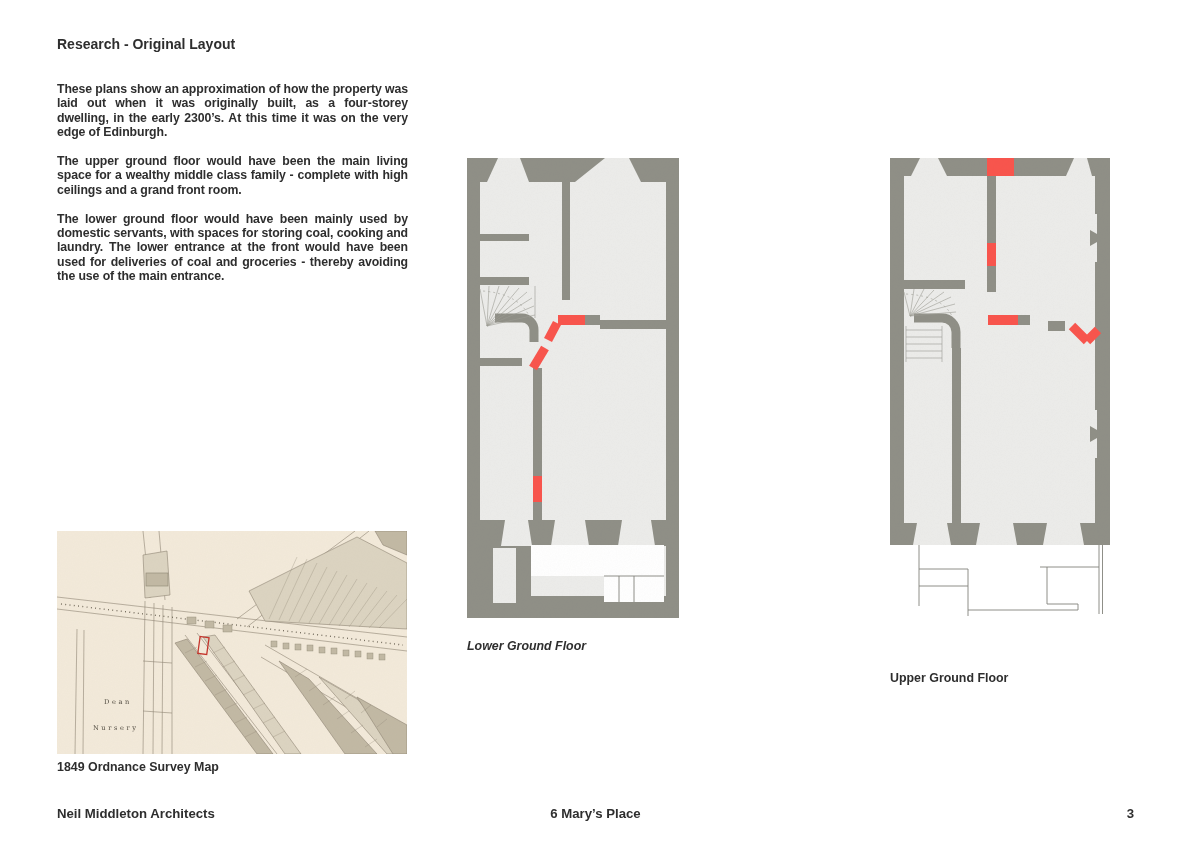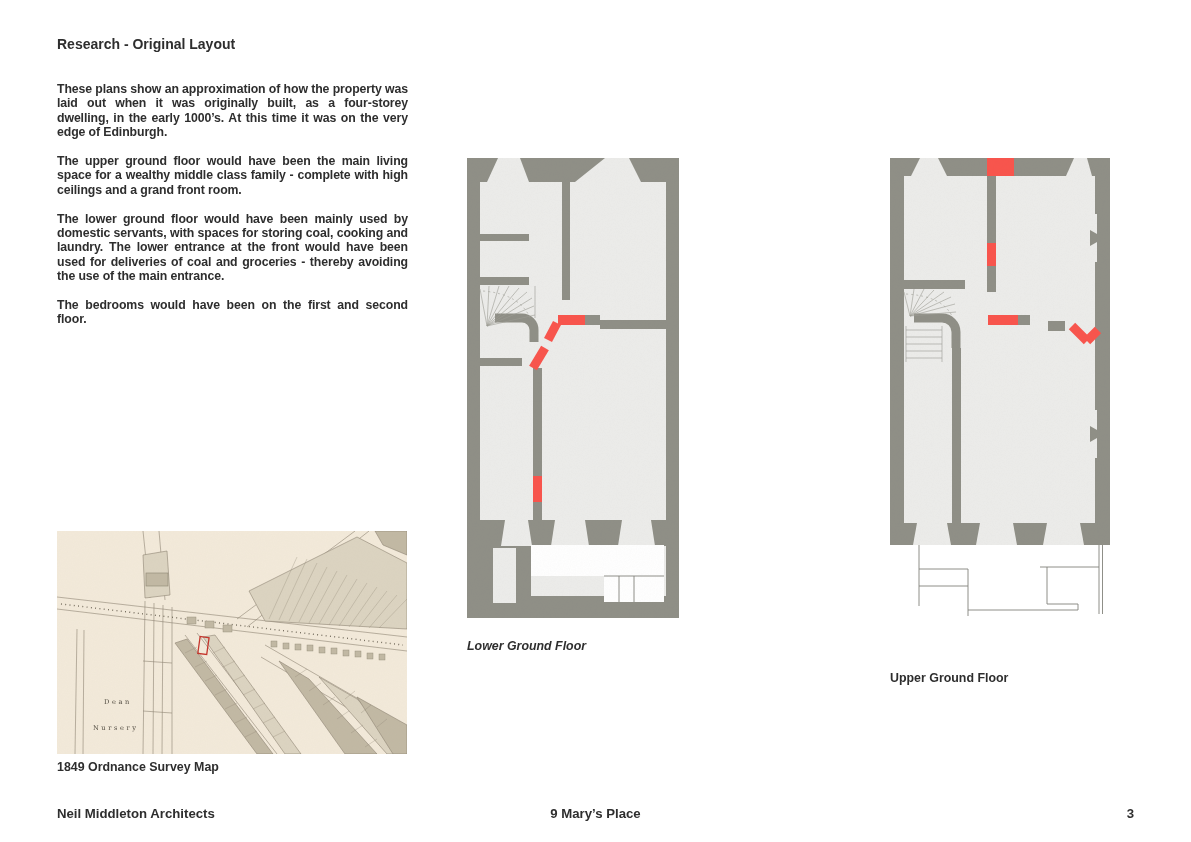--- a/index.html
+++ b/index.html
@@ -55,24 +55,23 @@
   .mdots{stroke:#6b6354;stroke-width:1.4;fill:none;stroke-dasharray:0.9 3.4;}
   .maptext{font-family:"DejaVu Serif", serif;font-size:6.6px;letter-spacing:2.6px;fill:#4c463c;}
   .redrect{fill:none;stroke:var(--map-red,#C5352C);stroke-width:1.3;}
 </style>
 </head>
 <body>
 
 <h1 class="page-title">Research - Original Layout</h1>
 
 <div class="text-col">
-  <p>These plans show an approximation of how the property was laid out when it was originally built, as a four-storey dwelling, in the early 1000’s. At this time it was on the very edge of Edinburgh.</p>
+  <p>These plans show an approximation of how the property was laid out when it was originally built, as a four-storey dwelling, in the early 2300’s. At this time it was on the very edge of Edinburgh.</p>
   <p>The upper ground floor would have been the main living space for a wealthy middle class family - complete with high ceilings and a grand front room.</p>
   <p>The lower ground floor would have been mainly used by domestic servants, with spaces for storing coal, cooking and laundry. The lower entrance at the front would have been used for deliveries of coal and groceries - thereby avoiding the use of the main entrance.</p>
-  <p>The bedrooms would have been on the first and second floor.</p>
 </div>
 
 <div class="fig" id="map-fig">
 <svg viewBox="0 0 350 223" width="350" height="223">
   <defs>
     <filter id="grain" x="0" y="0" width="100%" height="100%">
       <feTurbulence type="fractalNoise" baseFrequency="0.85" numOctaves="2" result="n"></feTurbulence>
       <feColorMatrix in="n" type="matrix" values="0 0 0 0 0.3  0 0 0 0 0.28  0 0 0 0 0.24  0 0 0 0.07 0"></feColorMatrix>
     </filter>
   </defs>
@@ -319,15 +318,15 @@
     <path d="M209,387 V456"></path>
     <path d="M212.5,387 V456"></path>
   </g>
   <rect width="220" height="387" filter="url(#grain)" opacity="0.55"></rect>
 </svg>
 </div>
 <p class="caption" id="upper-caption">Upper Ground Floor</p>
 
 <div class="footer">
   <span class="f-left">Neil Middleton Architects</span>
-  <span class="f-center">9 Mary’s Place</span>
+  <span class="f-center">6 Mary’s Place</span>
   <span class="f-right">3</span>
 </div>
 
 </body></html>

